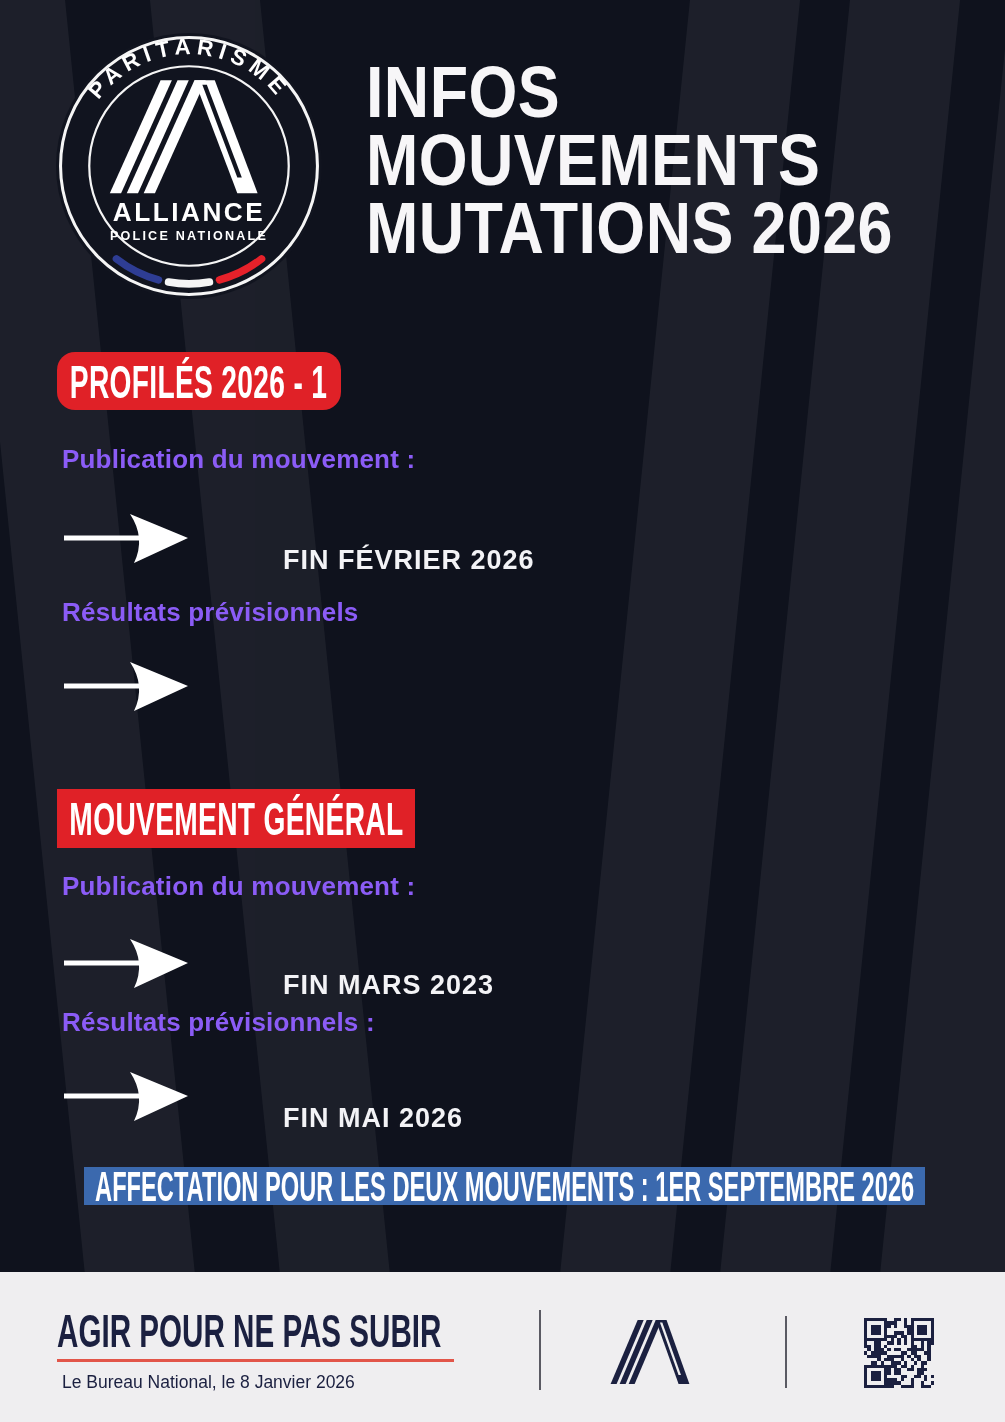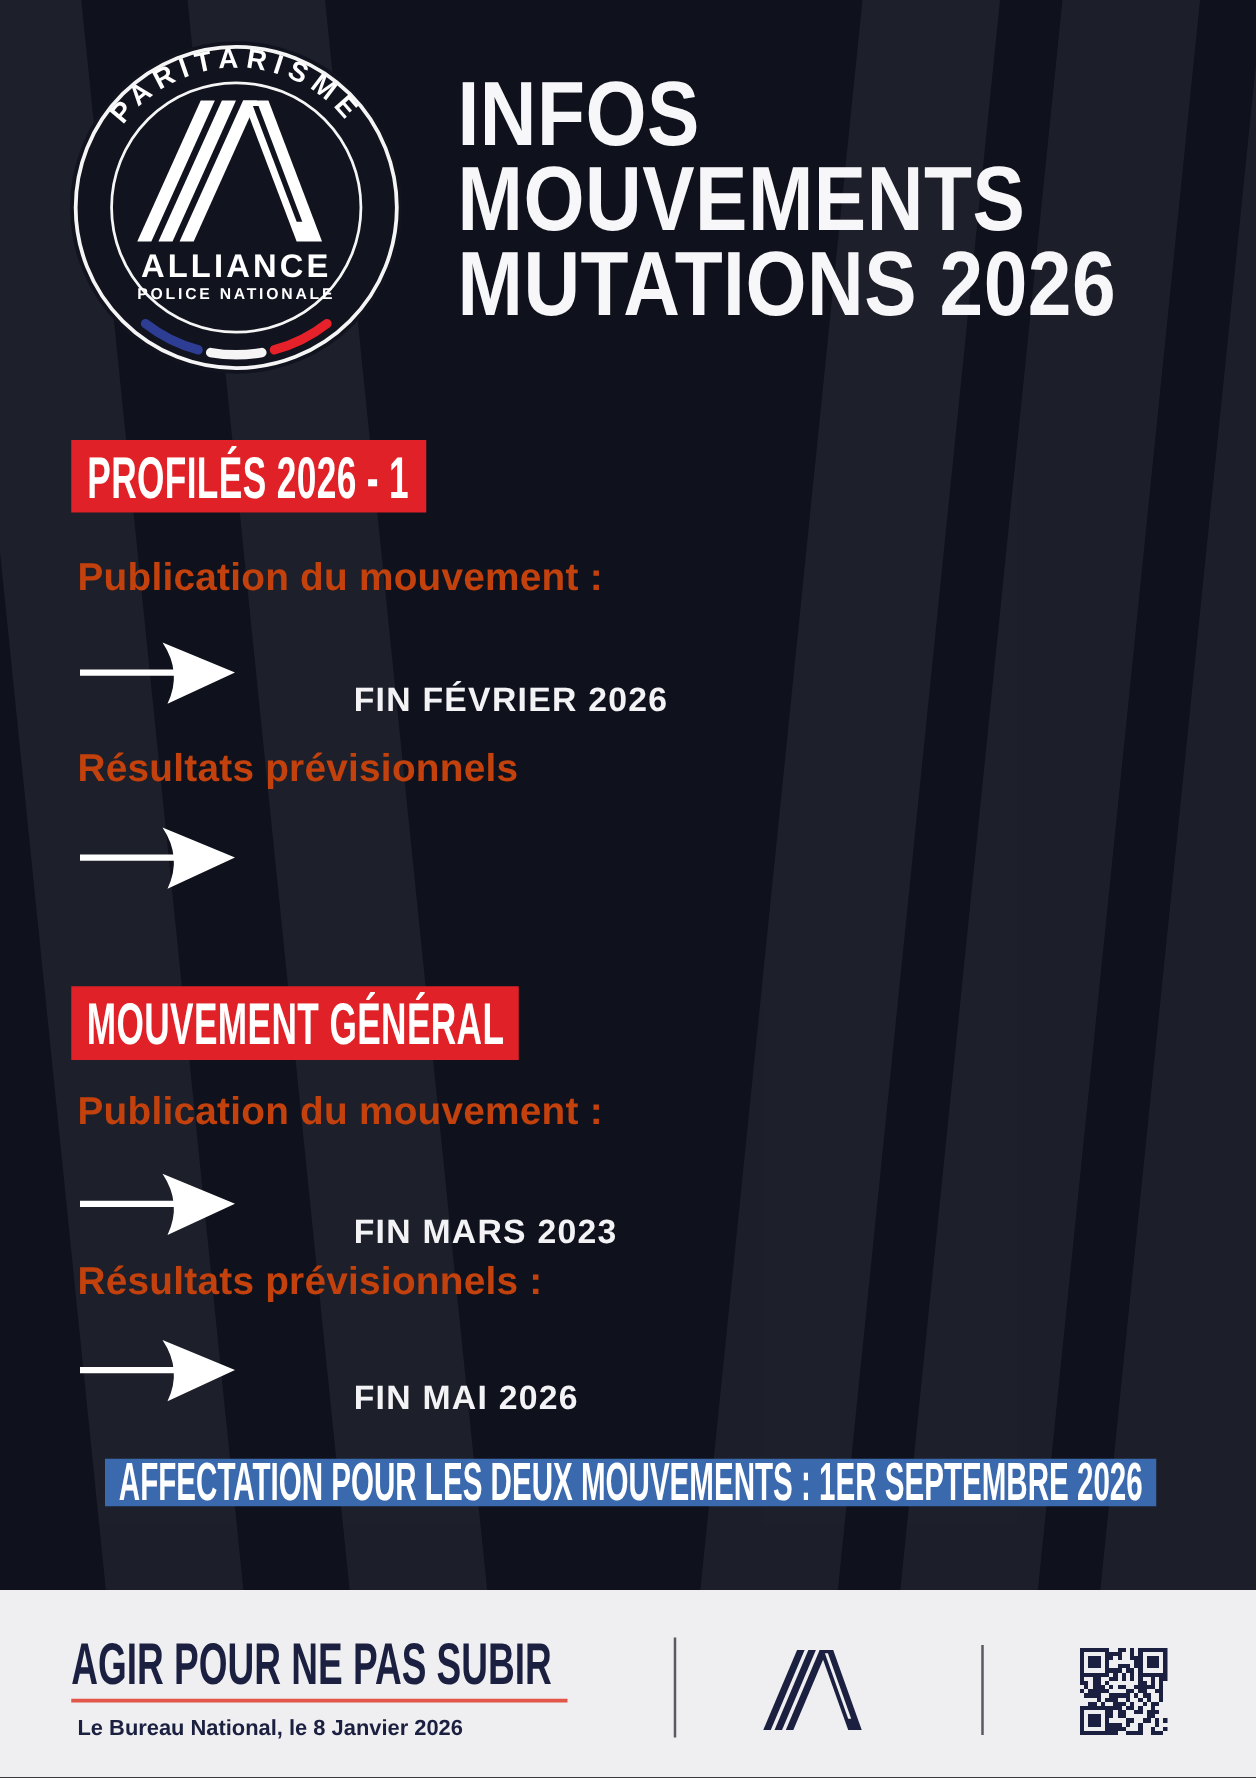--- a/index.html
+++ b/index.html
@@ -15,29 +15,29 @@
   .title{position:absolute;left:366px;top:58px;color:#f7f6f8;}
   .title .tline{
     font-size:73px;font-weight:bold;line-height:68px;white-space:nowrap;
     transform:scaleX(0.86);transform-origin:left top;letter-spacing:0.5px;
   }
   
   .badge{
     position:absolute;left:57px;background:#e02127;display:flex;
     align-items:center;justify-content:center;
   }
-  .badge-1{top:352px;width:284px;height:58px;}
+  .badge-1{top:352px;width:284px;height:58px;border-radius:18px;}
   .badge-2{top:789px;width:358px;height:59px;}
   .badge .btxt{
     color:#ffffff;font-weight:bold;font-size:47px;white-space:nowrap;
     transform:scaleX(0.60);transform-origin:center;letter-spacing:0.5px;
   }
   
   .lbl{
-    position:absolute;left:62px;color:#c2410c;font-size:31px;
+    position:absolute;left:62px;color:#8b5cf6;font-size:26px;
     font-weight:bold;white-space:nowrap;letter-spacing:0.2px;
   }
   .val{
     position:absolute;left:283px;color:#f3f3f6;font-size:27px;
     font-weight:bold;white-space:nowrap;letter-spacing:1px;margin-top:21px;
   }
   .arrow{position:absolute;left:62px;width:130px;height:52px;}
   
   .banner{
     position:absolute;left:84px;top:1167px;width:841px;height:38px;
@@ -56,21 +56,21 @@
     position:absolute;left:57px;top:1303px;color:#1b2040;font-size:47px;
     font-weight:bold;white-space:nowrap;transform:scaleX(0.63);
     transform-origin:left top;
   }
   .slogan-underline{
     position:absolute;left:57px;top:1359px;width:397px;height:3px;
     background:#e25549;
   }
   .dateline{
     position:absolute;left:62px;top:1372px;color:#1b2040;font-size:17.5px;
-    font-weight:bold;white-space:nowrap;
+    font-weight:normal;white-space:nowrap;
   }
   .fdiv{position:absolute;width:2px;background:#5a5a63;}
   .fdiv1{left:539px;top:1310px;height:80px;}
   .fdiv2{left:785px;top:1316px;height:72px;}
   .a-icon{position:absolute;left:610px;top:1320px;}
   .qr{position:absolute;left:864px;top:1318px;}
   
   .logo{position:absolute;left:55px;top:32px;}
 </style>
 </head>

